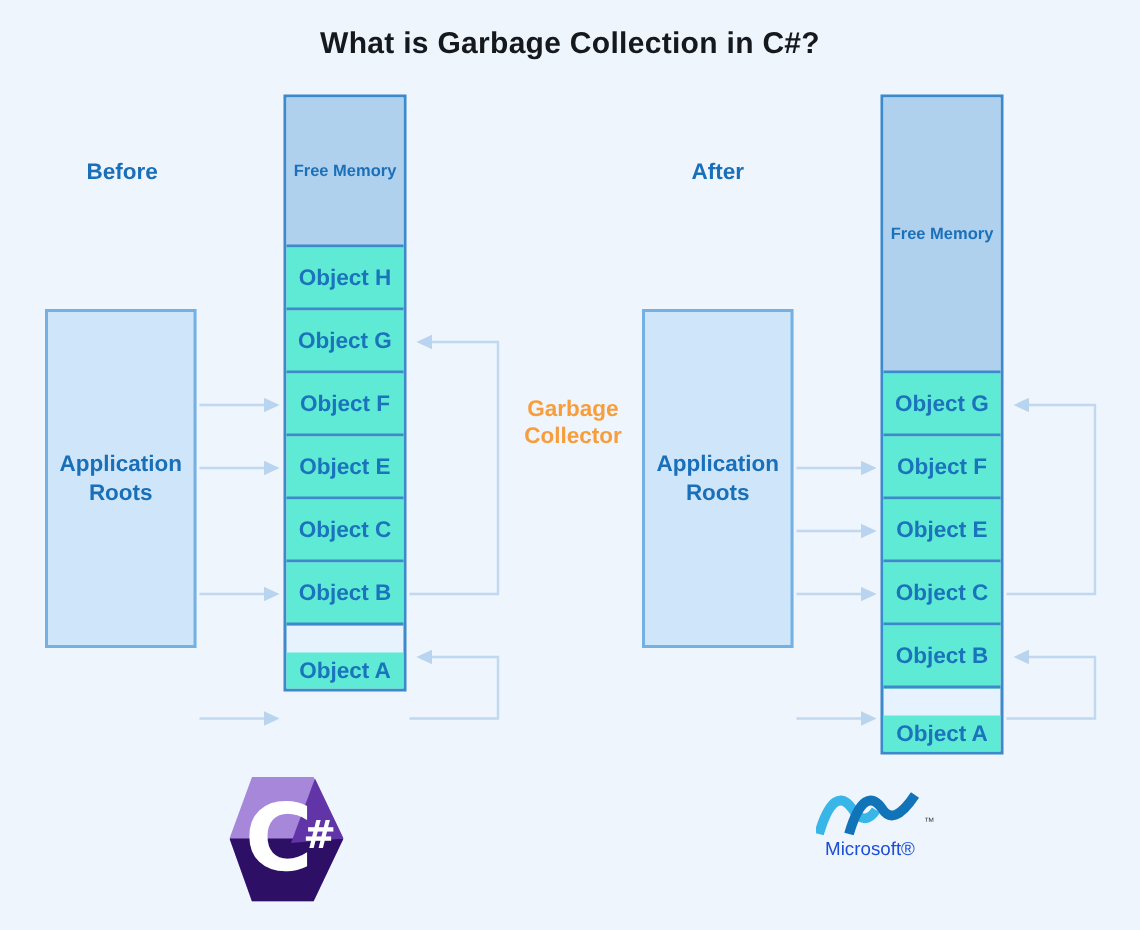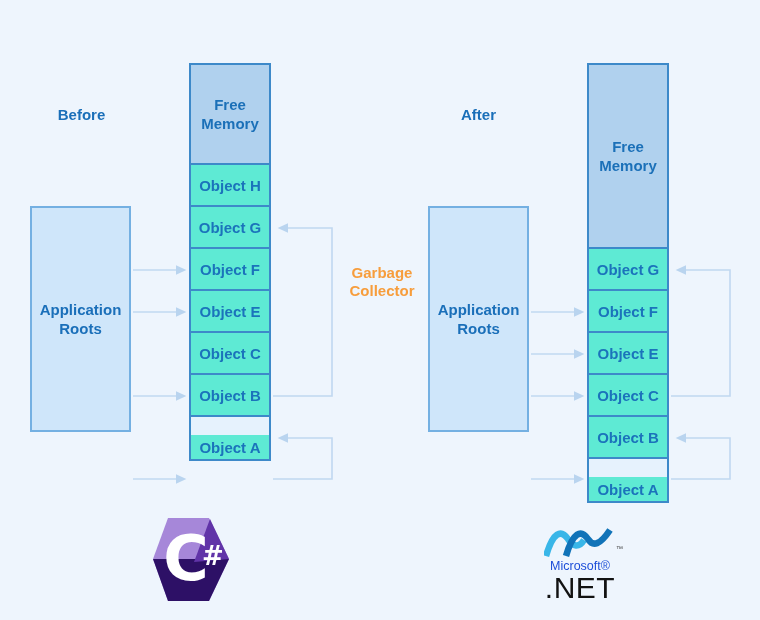--- a/index.html
+++ b/index.html
@@ -27,21 +27,21 @@
   .right-roots{left:428px;}
   .stack{
     position:absolute;top:63px;width:82px;box-sizing:border-box;
     border:2px solid #3d89c9;background:#e6f2fd;
   }
   .left-stack{left:189px;}
   .right-stack{left:587px;}
   .free{
     box-sizing:border-box;background:#b0d1ee;border-bottom:2px solid #3d89c9;
     display:flex;align-items:center;justify-content:center;text-align:center;
-    font-size:15px;font-weight:bold;color:#1b70b8;line-height:19px;
+    font-size:11px;font-weight:bold;color:#1b70b8;line-height:19px;
   }
   .free-left{height:100px;}
   .free-right{height:184px;}
   .cell{
     box-sizing:border-box;height:42px;border-bottom:2px solid #3d89c9;background:#5eead4;
     display:flex;align-items:center;justify-content:center;
     font-size:15px;font-weight:bold;color:#1b73bb;
   }
   .cell:last-child{border-bottom:none;height:24px;margin-top:18px;}
   .gc-label{
@@ -60,20 +60,21 @@
   .dotnet-name{
     position:absolute;left:536px;top:571px;width:88px;text-align:center;
     font-size:30px;color:#121212;letter-spacing:.5px;
   }
 </style>
 </head>
 <body>
 
 <div class="stage">
 
+  <h1 class="title">What is Garbage Collection in C#?</h1>
 
   <div class="side-label before-label">Before</div>
   <div class="side-label after-label">After</div>
 
   <div class="roots left-roots">
     <span>Application Roots</span>
   </div>
 
   <div class="roots right-roots">
     <span>Application Roots</span>
@@ -133,15 +134,14 @@
     <text x="33" y="62" text-anchor="middle" font-family="DejaVu Sans, Liberation Sans, sans-serif" font-size="62" font-weight="bold" fill="#ffffff">C</text>
     <text x="60" y="47" text-anchor="middle" font-family="DejaVu Sans, Liberation Sans, sans-serif" font-size="26" font-weight="bold" fill="#ffffff">#</text>
   </svg>
 
   <svg class="dotnet-swoosh" width="72" height="30" viewBox="0 0 72 30">
     <path d="M2,29 C9,5 17,2 24,12 C29,20 35,21 40,13" stroke="#39b6e8" stroke-width="6.5" fill="none"></path>
     <path d="M22,29 C29,5 37,2 44,12 C49,20 56,18 66,3" stroke="#1173b8" stroke-width="6.5" fill="none"></path>
   </svg>
   <span class="dotnet-tm">™</span>
   <div class="dotnet-microsoft">Microsoft®</div>
-  <div class="dotnet-name">.NET</div>
 
 </div>
 
 </body></html>

